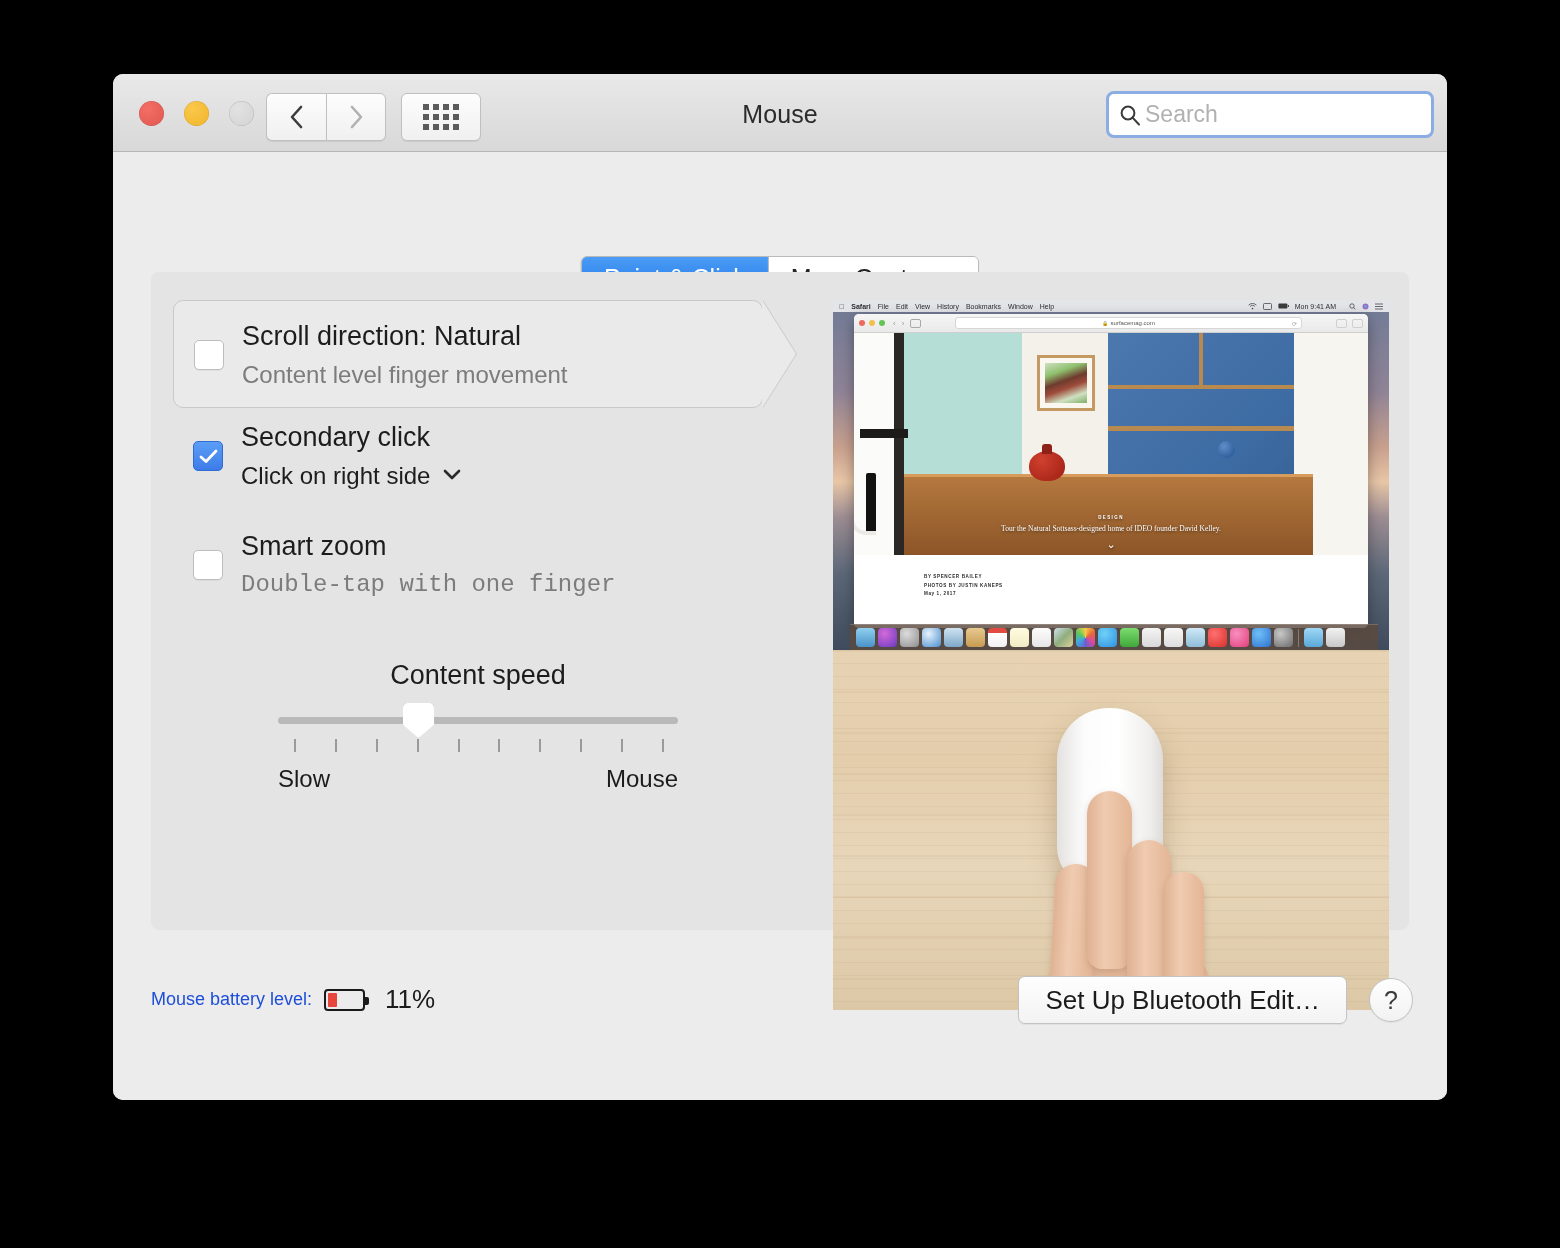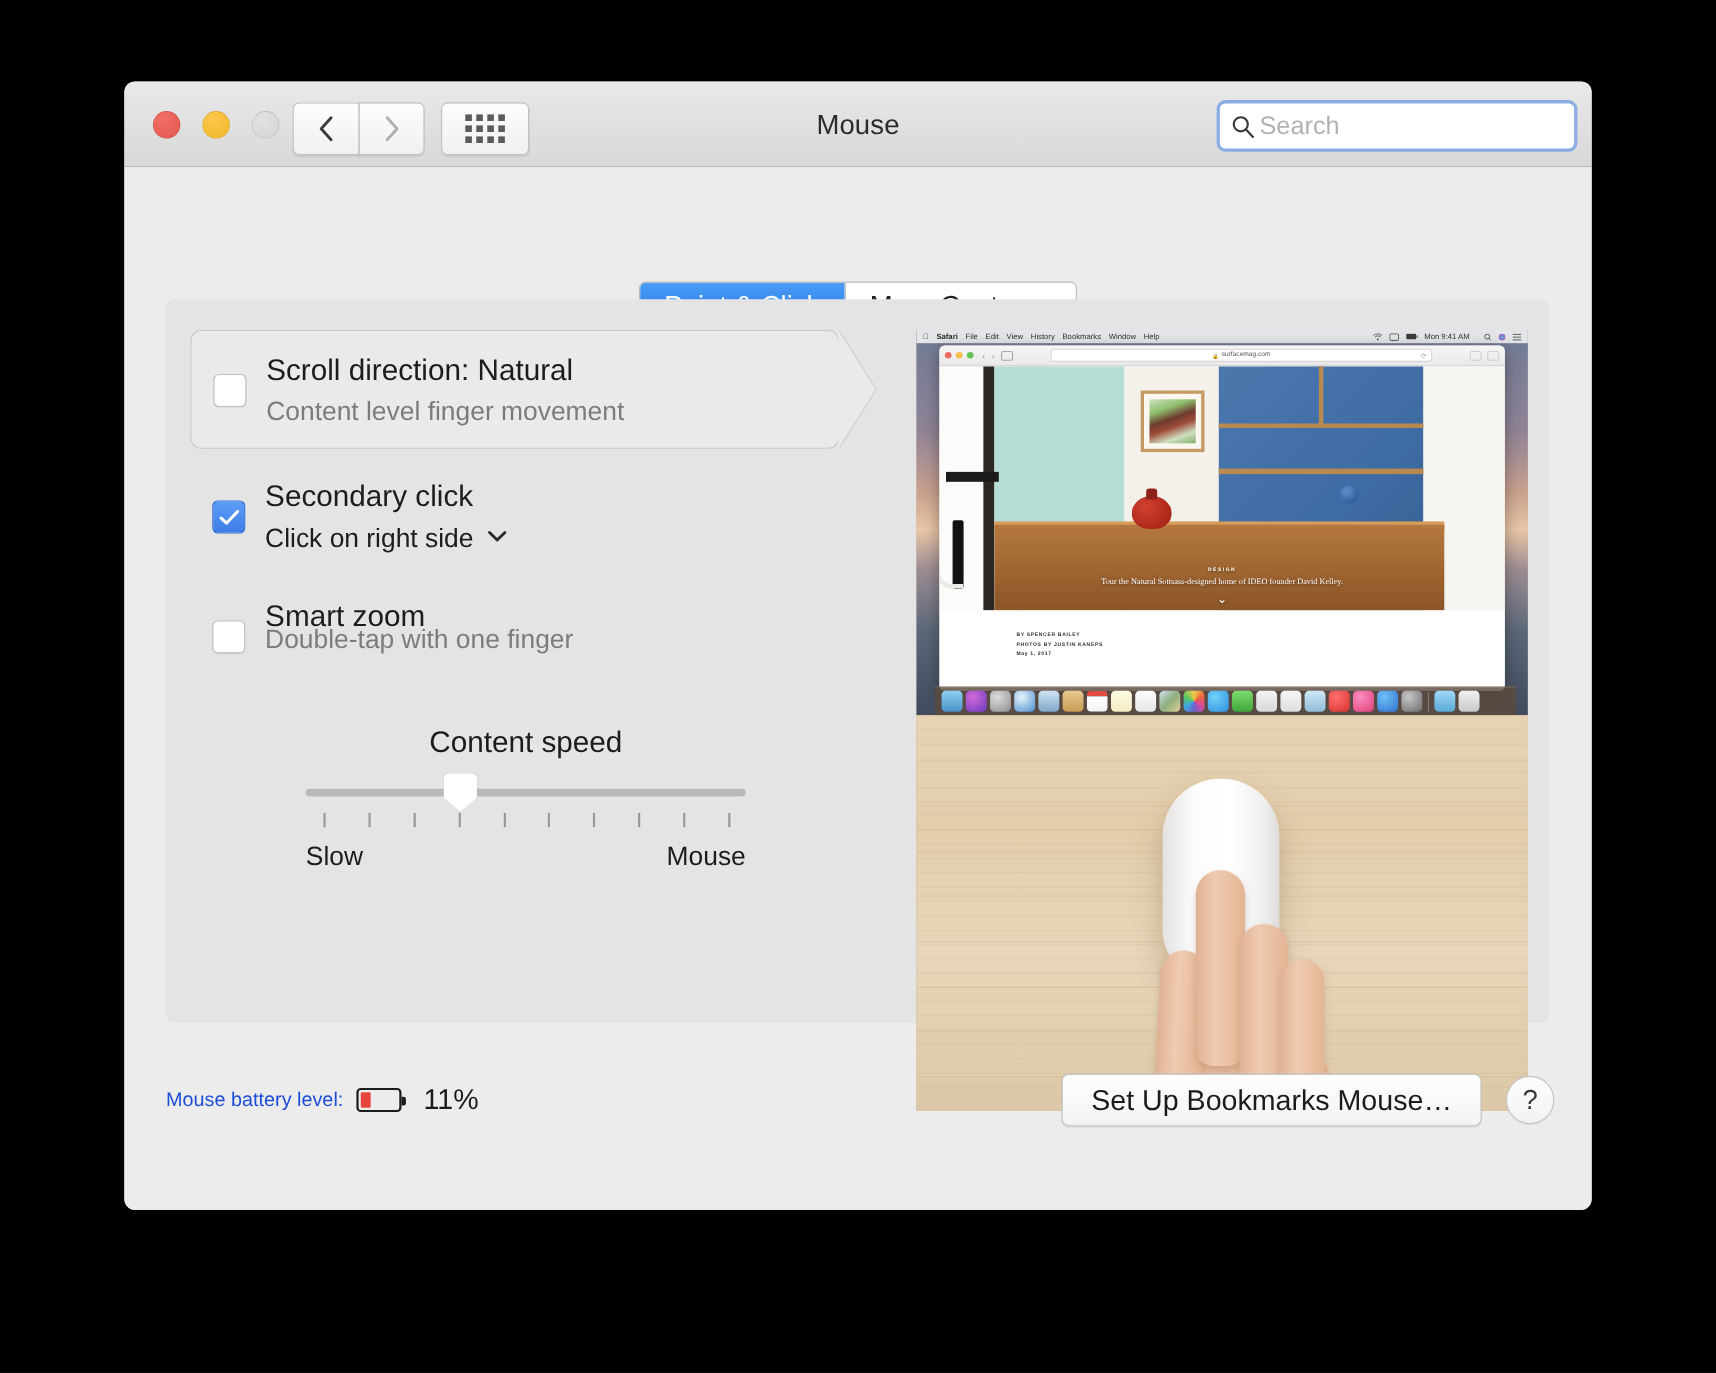--- a/index.html
+++ b/index.html
@@ -409,41 +409,41 @@
 
       <div class="options">
 
         <div class="callout">
           <span class="cb off" style="left:20px; top:39px;"></span>
           <div style="position: absolute; left: 68px; top: 22px; font-size: 27px; color: rgb(28, 28, 28); line-height: 1;">Scroll direction: Natural</div>
           <div class="opt-sub" style="position:absolute; left:68px; top:62px;">Content level finger movement</div>
           <div class="opt-title" style="position:absolute; left:-9999px;"></div>
         </div>
 
-        <div class="opt-row" style="height:108px; margin-top:22px;">
+        <div class="opt-row" style="height:108px; margin-top:8px;">
           <span class="cb on" style="left:20px; top:25px;">
             <svg width="19" height="15" viewBox="0 0 19 15">
                 <polyline points="2,8 7,12.5 17,2" fill="none" stroke="#fff" stroke-width="2.8" stroke-linecap="round" stroke-linejoin="round"></polyline>
               </svg>
           </span>
           <div class="opt-title" style="position:absolute; left:68px; top:8px;">Secondary click</div>
           <div class="popupline" style="position:absolute; left:68px; top:48px;">
             <span class="opt-sub dark">Click on right side</span>
             <span>
               <svg width="20" height="13" viewBox="0 0 20 13">
                   <polyline points="3,3 10,10 17,3" fill="none" stroke="#2b2b2b" stroke-width="2.6" stroke-linecap="round" stroke-linejoin="round"></polyline>
                 </svg>
             </span>
           </div>
         </div>
 
         <div class="opt-row" style="height:108px;">
           <span class="cb off" style="left:20px; top:26px;"></span>
           <div class="opt-title" style="position:absolute; left:68px; top:9px;">Smart zoom</div>
-          <div class="opt-sub" style="position:absolute; left:68px; top:32px;">Double-tap with one finger</div>
+          <div class="opt-sub" style="position:absolute; left:68px; top:49px;font-family:Liberation Mono, monospace;">Double-tap with one finger</div>
         </div>
       </div>
 
       <div class="slider-block">
         <div class="slider-label">Content speed</div>
         <div class="track-wrap">
           <div class="track"></div>
           <div class="thumb" id="slider-thumb" style="left: calc(35% - 15px);"></div>
         </div>
         <div class="ticks" id="slider-ticks">
@@ -624,19 +624,19 @@
       <div class="battery-row">
         <span class="battery-label">Mouse battery level:</span>
         <span class="batt">
           <span class="batt-fill"></span>
           <span class="batt-nub"></span>
         </span>
         <span class="batt-pct">11%</span>
       </div>
 
       <div class="btn-row">
-        <div class="pushbtn">Set Up Bookmarks Mouse…</div>
+        <div class="pushbtn">Set Up Bluetooth Edit…</div>
         <div class="helpbtn">?</div>
       </div>
     </div>
 
   </div>
 </div>
 
 </body></html>

